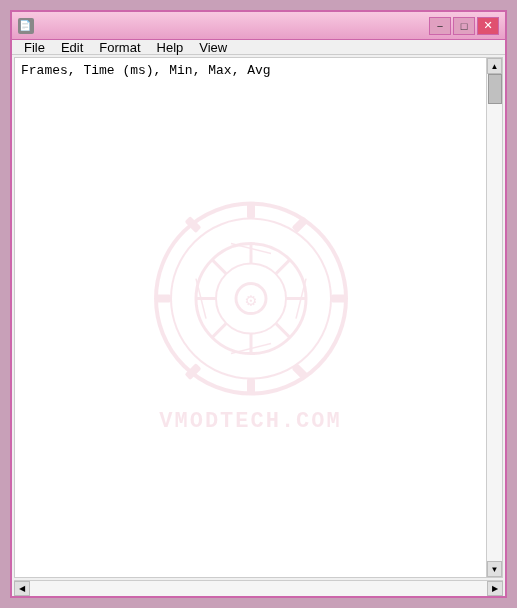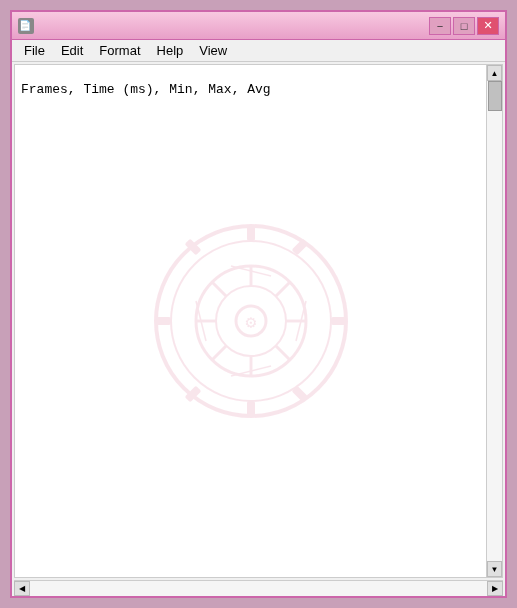--- a/index.html
+++ b/index.html
@@ -82,21 +82,21 @@
       color: #333;
     }
 
     .title-btn.close {
       background: #e05070;
       color: white;
     }
 
     .menu-bar {
       background: #f0f0f0;
-      height: 22px;
+      height: 15px;
       display: flex;
       align-items: center;
       border-bottom: 1px solid #ccc;
       padding: 0 4px;
     }
 
     .menu-item {
       padding: 2px 8px;
       font-size: 13px;
       color: #000;
@@ -108,21 +108,21 @@
       background: white;
       border: 1px solid #ccc;
       margin: 2px;
       overflow: hidden;
       position: relative;
       display: flex;
     }
 
     .text-area {
       flex: 1;
-      padding: 16px 6px;
+      padding: 4px 6px;
       font-family: 'Courier New', monospace;
       font-size: 13px;
       color: #000;
       line-height: 1.4;
       overflow: auto;
       position: relative;
     }
 
     .watermark {
       position: absolute;
@@ -268,20 +268,21 @@
           <line x1="139" y1="61" x2="125" y2="75" stroke="#cc3366" stroke-width="3"></line>
           <line x1="61" y1="139" x2="75" y2="125" stroke="#cc3366" stroke-width="3"></line>
 
           <line x1="80" y1="45" x2="120" y2="55" stroke="#cc3366" stroke-width="1.5"></line>
           <line x1="80" y1="155" x2="120" y2="145" stroke="#cc3366" stroke-width="1.5"></line>
           <line x1="45" y1="80" x2="55" y2="120" stroke="#cc3366" stroke-width="1.5"></line>
           <line x1="155" y1="80" x2="145" y2="120" stroke="#cc3366" stroke-width="1.5"></line>
 
           <text x="100" y="107" text-anchor="middle" font-size="18" fill="#cc3366" font-weight="bold">⚙</text>
         </svg>
+        <span class="watermark-text">VMODTECH.COM</span>
       </div>
     </div>
 
     <div class="scrollbar-v">
       <div class="scrollbar-btn">▲</div>
       <div class="scrollbar-track">
         <div class="scrollbar-thumb"></div>
       </div>
       <div class="scrollbar-btn">▼</div>
     </div>

